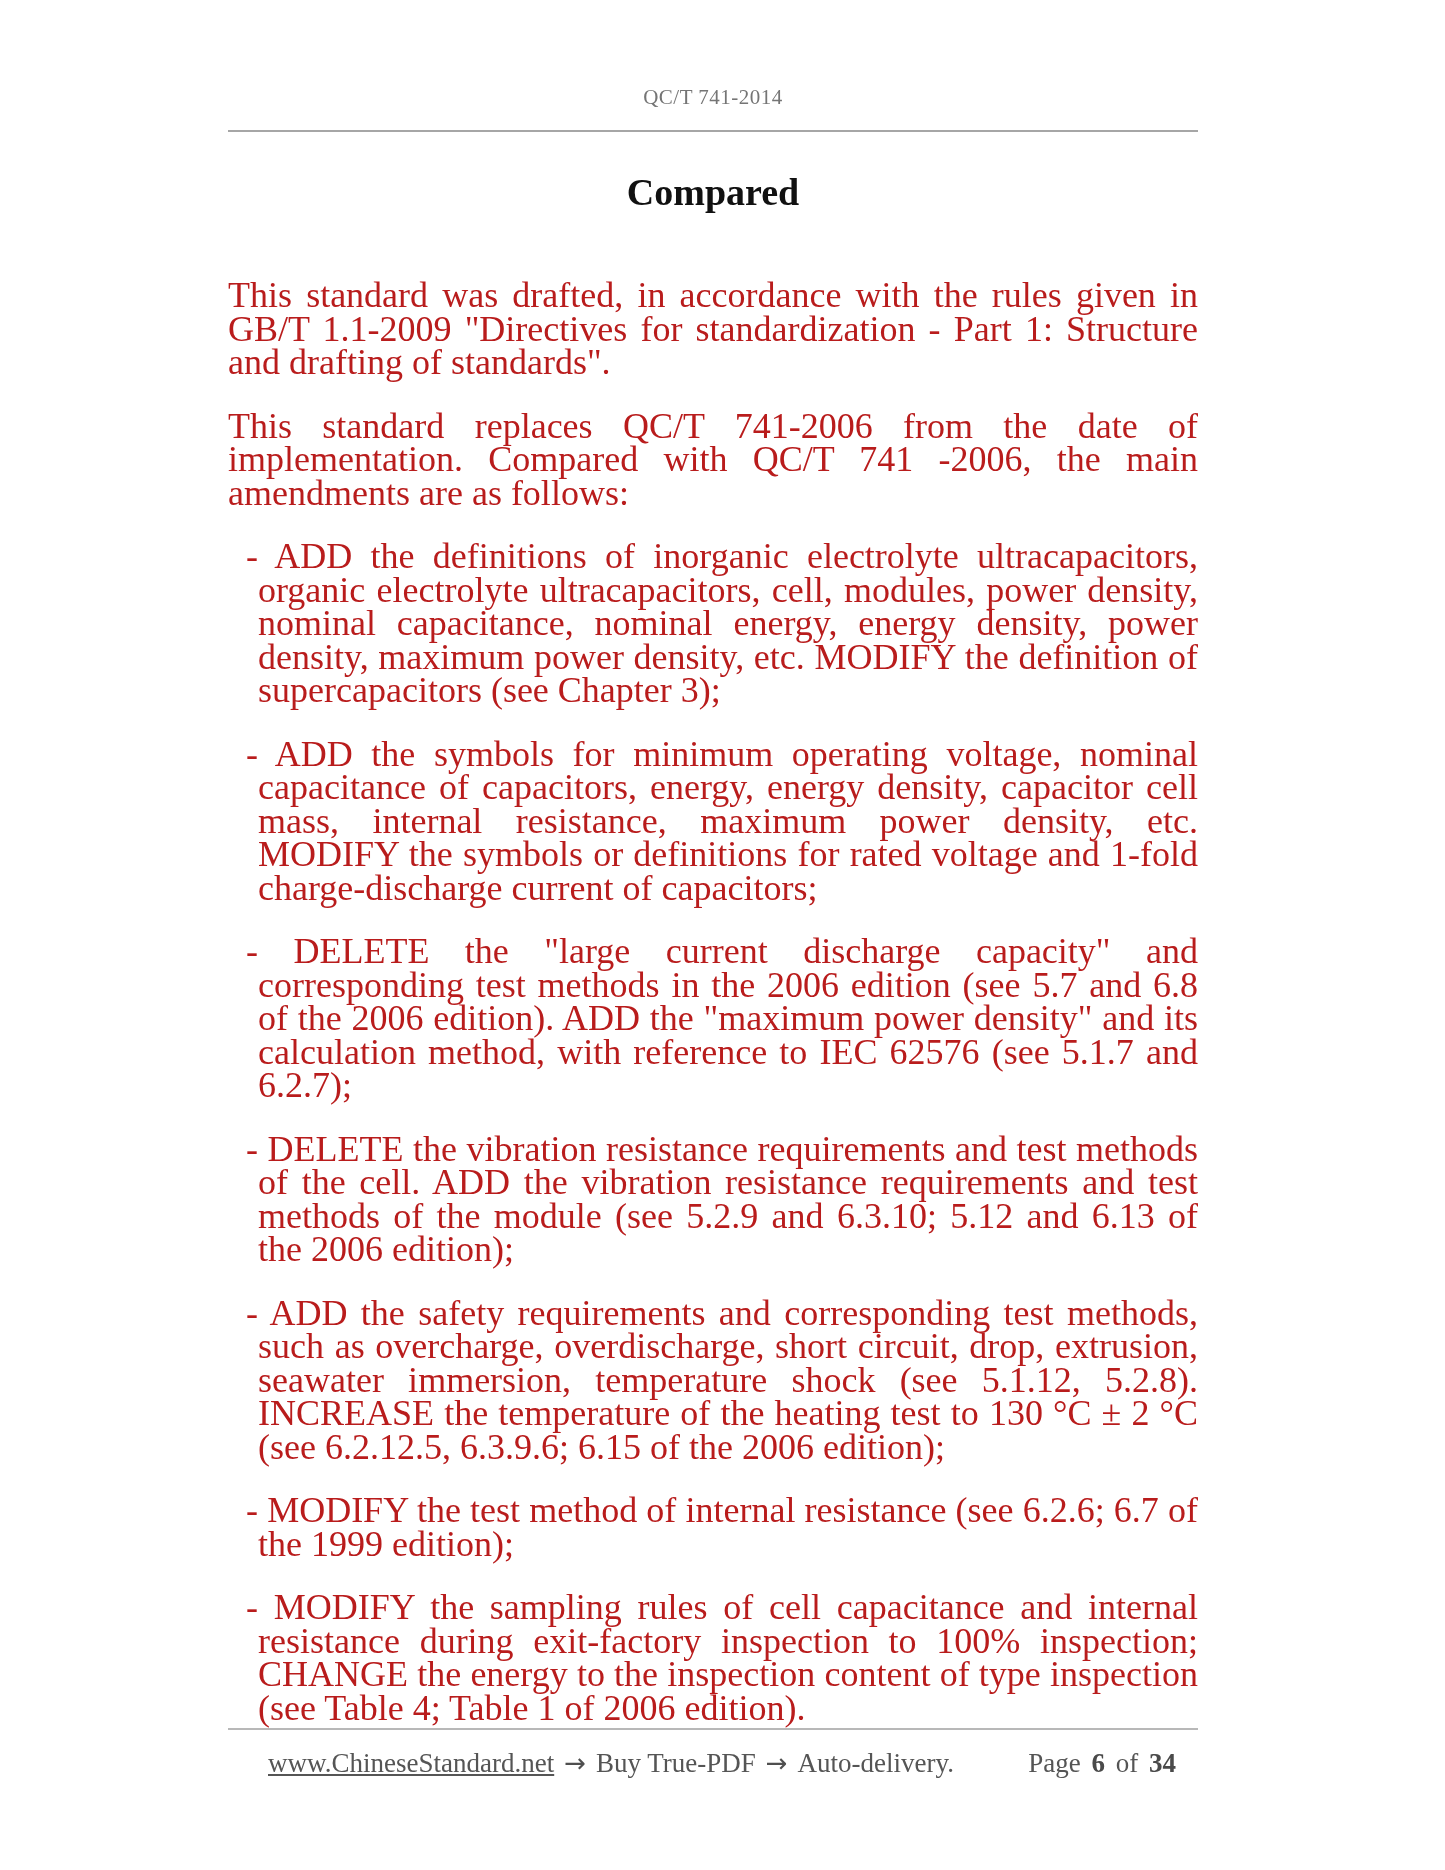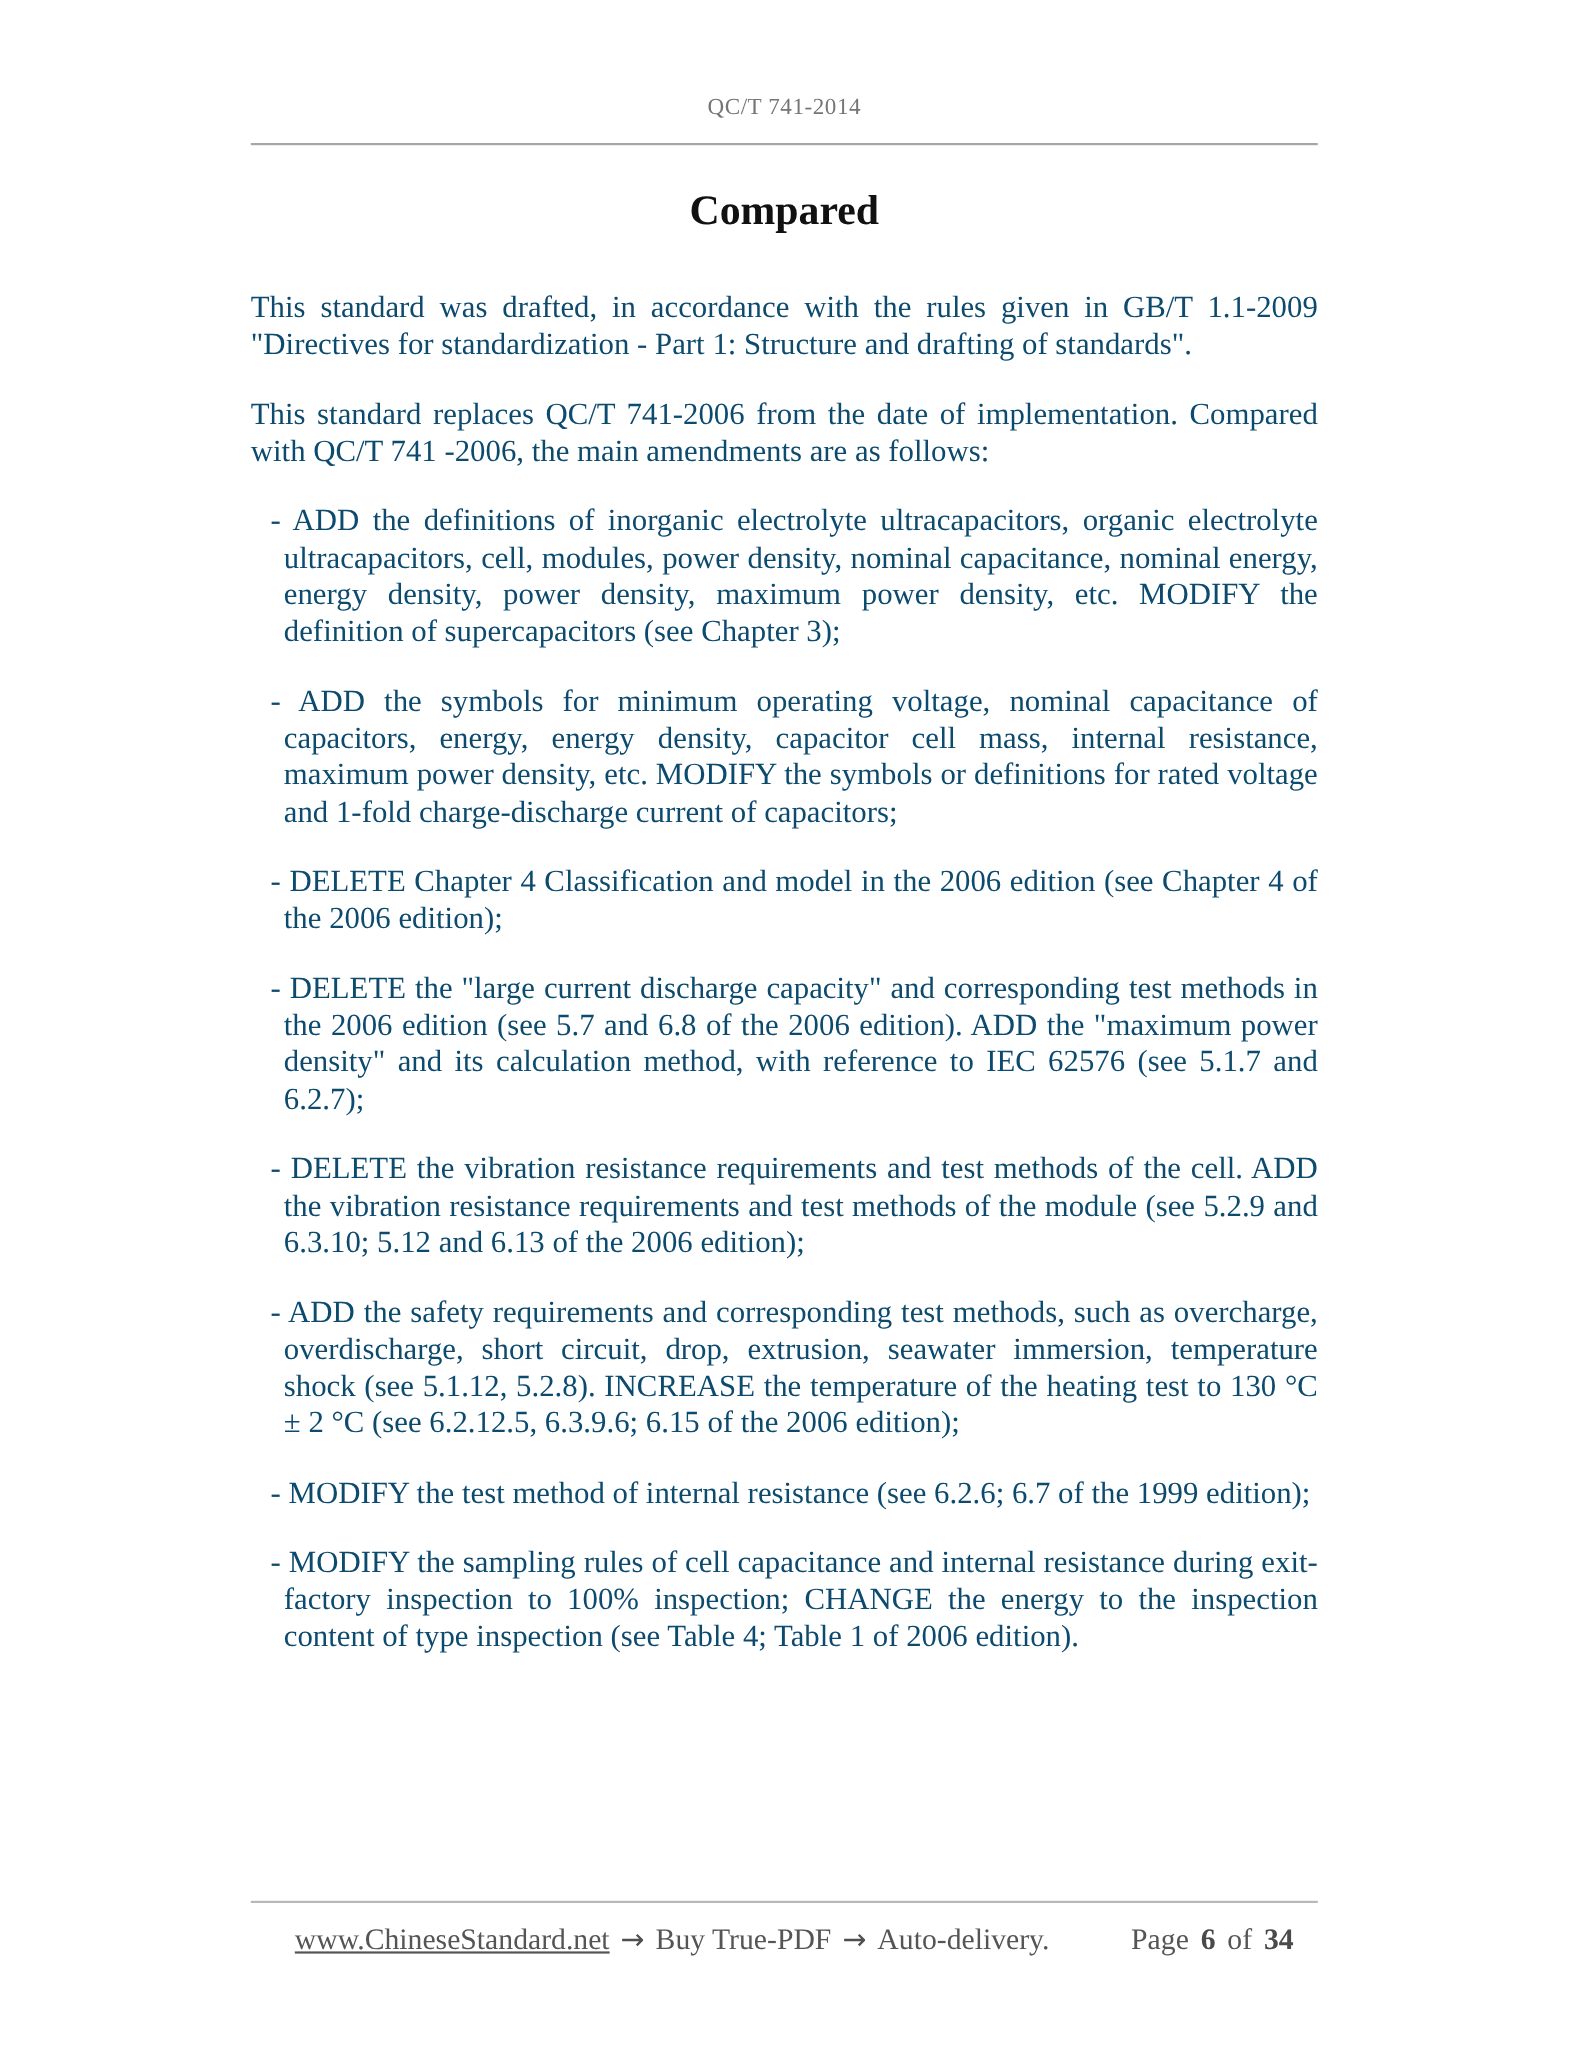--- a/index.html
+++ b/index.html
@@ -18,22 +18,22 @@
   .header-rule {
     position: absolute; top: 130px; left: 228px; width: 970px;
     height: 2px; background: #a6a6a6;
   }
   .page-title {
     position: absolute; top: 170px; left: 228px; width: 970px;
     margin: 0; text-align: center;
     font-size: 38px; font-weight: 700; color: #111111;
   }
   .flow {
-    position: absolute; top: 263px; left: 228px; width: 970px;
-    font-size: 28px; line-height: 33.5px; color: #0c4a6e;
+    position: absolute; top: 279px; left: 228px; width: 970px;
+    font-size: 36px; line-height: 33.5px; color: #b91c1c;
     text-align: justify;
   }
   .flow p { margin: 0 0 30px 0; }
   .amendment {
     margin: 0 0 30px 0;
     padding-left: 30px;
     text-indent: -12px;
   }
   .amendment:last-child { margin-bottom: 0; }
   .footer-rule {
@@ -63,21 +63,20 @@
 <div class="header-rule"></div>
 
 <h1 class="page-title">Compared</h1>
 
 <div class="flow">
   <p>This standard was drafted, in accordance with the rules given in GB/T 1.1-2009 "Directives for standardization - Part 1: Structure and drafting of standards".</p>
   <p>This standard replaces QC/T 741-2006 from the date of implementation. Compared with QC/T 741 -2006, the main amendments are as follows:</p>
 
   <div class="amendment">- ADD the definitions of inorganic electrolyte ultracapacitors, organic electrolyte ultracapacitors, cell, modules, power density, nominal capacitance, nominal energy, energy density, power density, maximum power density, etc. MODIFY the definition of supercapacitors (see Chapter 3);</div>
   <div class="amendment">- ADD the symbols for minimum operating voltage, nominal capacitance of capacitors, energy, energy density, capacitor cell mass, internal resistance, maximum power density, etc. MODIFY the symbols or definitions for rated voltage and 1-fold charge-discharge current of capacitors;</div>
-  <div class="amendment">- DELETE Chapter 4 Classification and model in the 2006 edition (see Chapter 4 of the 2006 edition);</div>
   <div class="amendment">- DELETE the "large current discharge capacity" and corresponding test methods in the 2006 edition (see 5.7 and 6.8 of the 2006 edition). ADD the "maximum power density" and its calculation method, with reference to IEC 62576 (see 5.1.7 and 6.2.7);</div>
   <div class="amendment">- DELETE the vibration resistance requirements and test methods of the cell. ADD the vibration resistance requirements and test methods of the module (see 5.2.9 and 6.3.10; 5.12 and 6.13 of the 2006 edition);</div>
   <div class="amendment">- ADD the safety requirements and corresponding test methods, such as overcharge, overdischarge, short circuit, drop, extrusion, seawater immersion, temperature shock (see 5.1.12, 5.2.8). INCREASE the temperature of the heating test to 130 °C ± 2 °C (see 6.2.12.5, 6.3.9.6; 6.15 of the 2006 edition);</div>
   <div class="amendment">- MODIFY the test method of internal resistance (see 6.2.6; 6.7 of the 1999 edition);</div>
   <div class="amendment">- MODIFY the sampling rules of cell capacitance and internal resistance during exit-factory inspection to 100% inspection; CHANGE the energy to the inspection content of type inspection (see Table 4; Table 1 of 2006 edition).</div>
 </div>
 
 <div class="footer-rule"></div>
 
 <div class="footer">

